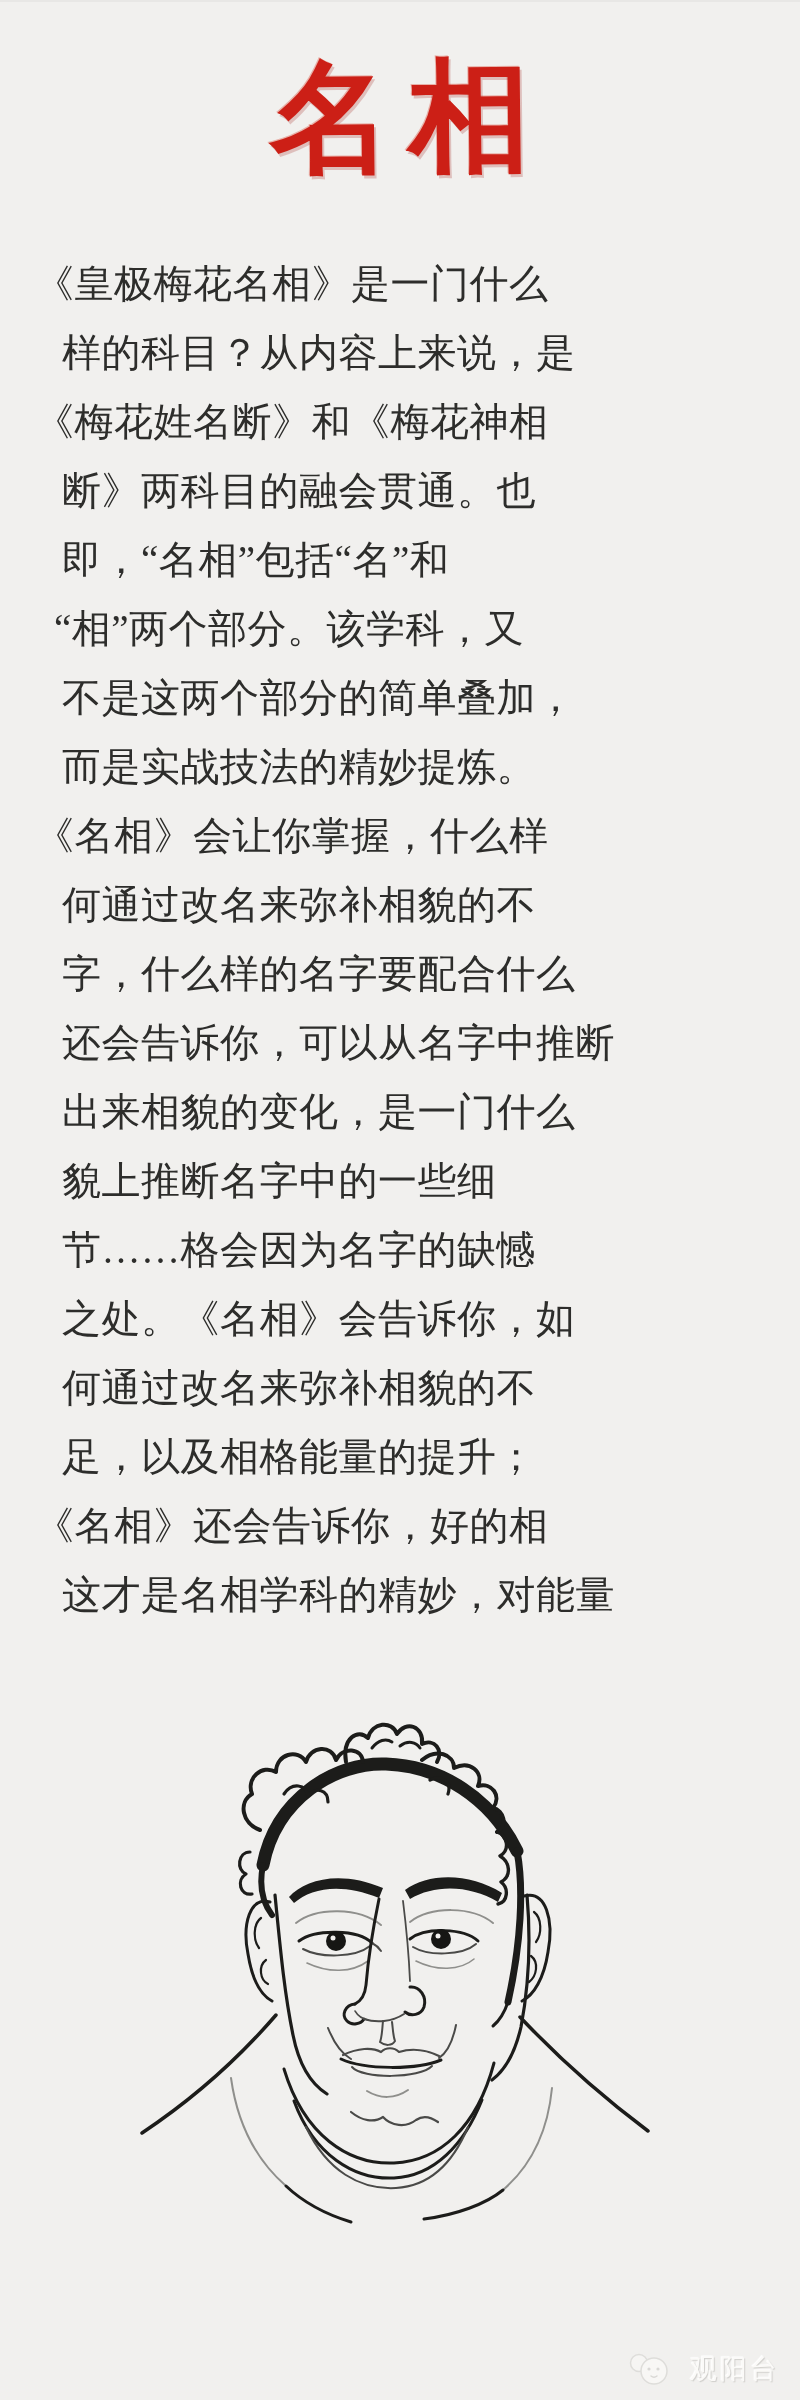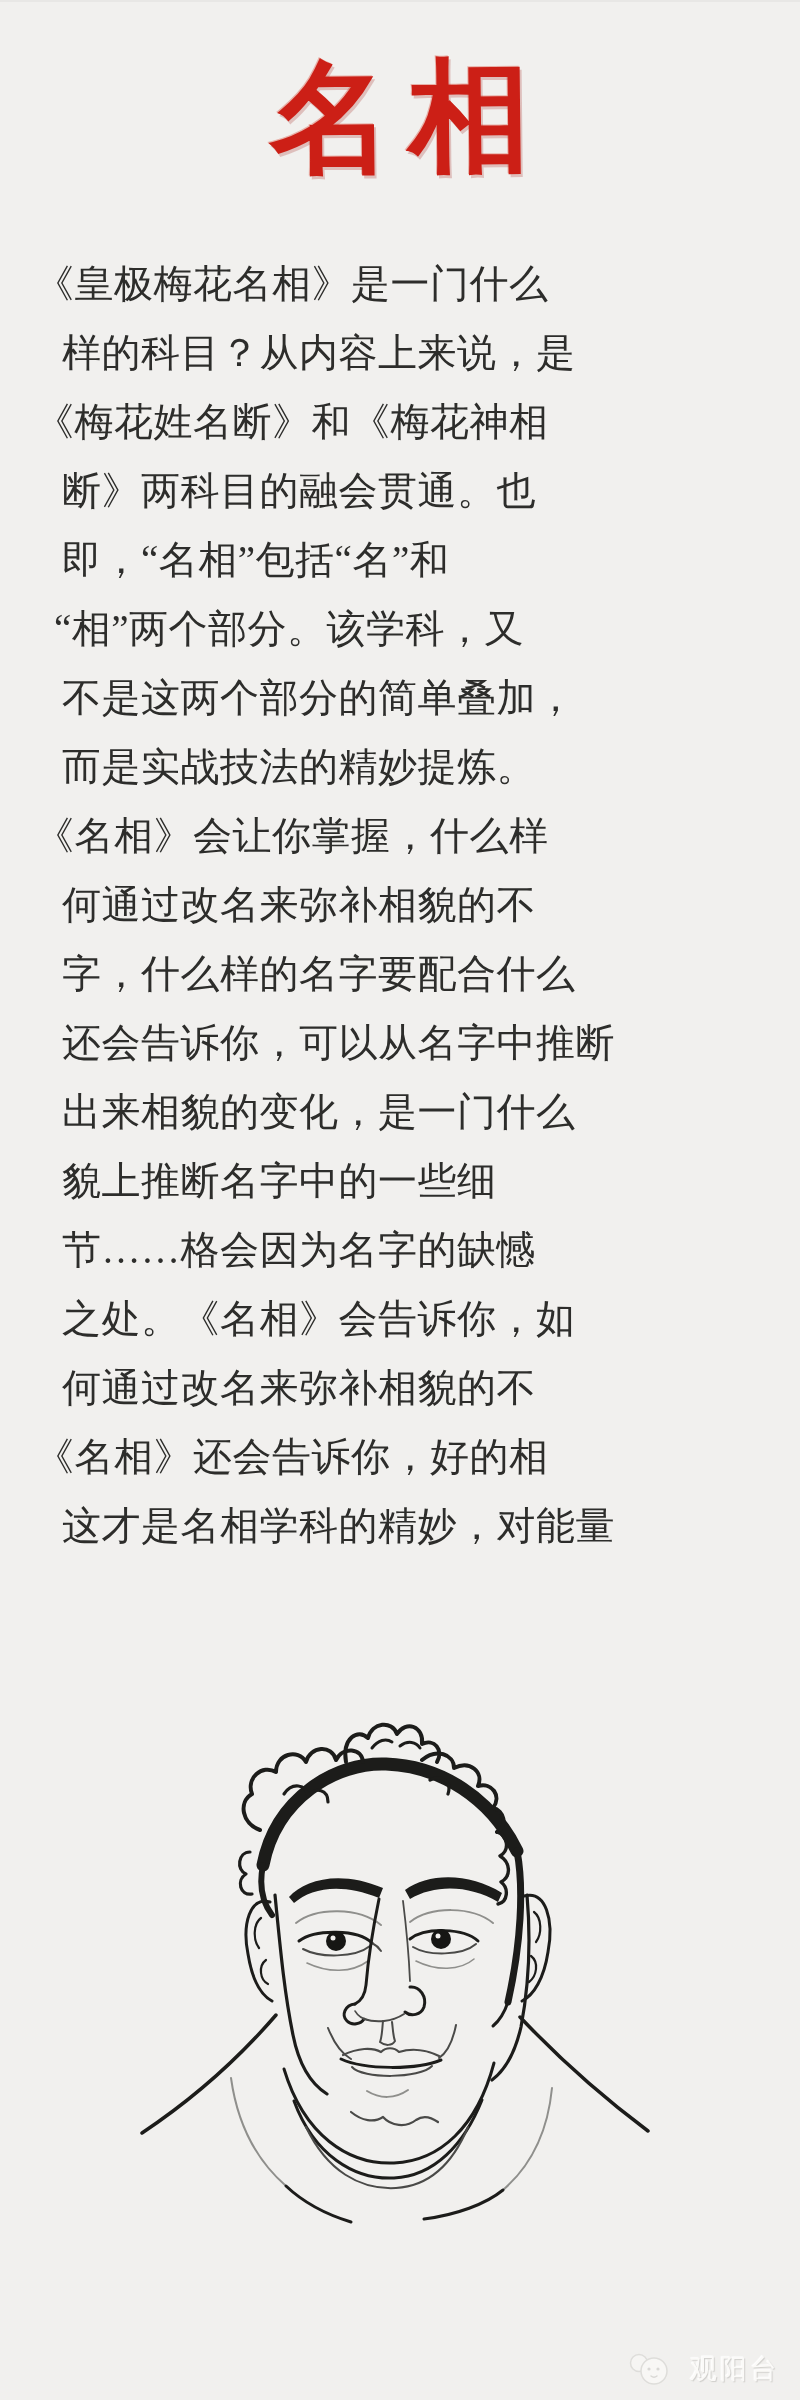--- a/index.html
+++ b/index.html
@@ -88,20 +88,21 @@
       <div class="line">而是实战技法的精妙提炼。</div>
       <div class="line hang-full">《名相》会让你掌握，什么样</div>
       <div class="line">何通过改名来弥补相貌的不</div>
       <div class="line">字，什么样的名字要配合什么</div>
       <div class="line">还会告诉你，可以从名字中推断</div>
       <div class="line">出来相貌的变化，是一门什么</div>
       <div class="line">貌上推断名字中的一些细</div>
       <div class="line">节……格会因为名字的缺憾</div>
       <div class="line">之处。《名相》会告诉你，如</div>
       <div class="line">何通过改名来弥补相貌的不</div>
+      <div class="line">足，以及相格能量的提升；</div>
       <div class="line hang-full">《名相》还会告诉你，好的相</div>
       <div class="line">这才是名相学科的精妙，对能量</div>
     </div>
 
   <div class="face-wrap">
     <svg class="face" viewBox="0 0 600 620" aria-hidden="true">
 
       <path d="M163,163 C176,96 236,60 286,62 C341,64 391,96 417,149" stroke-width="13"></path>
       <path d="M163,163 C159,183 162,200 172,213" stroke-width="6"></path>
       <path d="M417,149 C424,186 421,242 408,300" stroke-width="7"></path>

